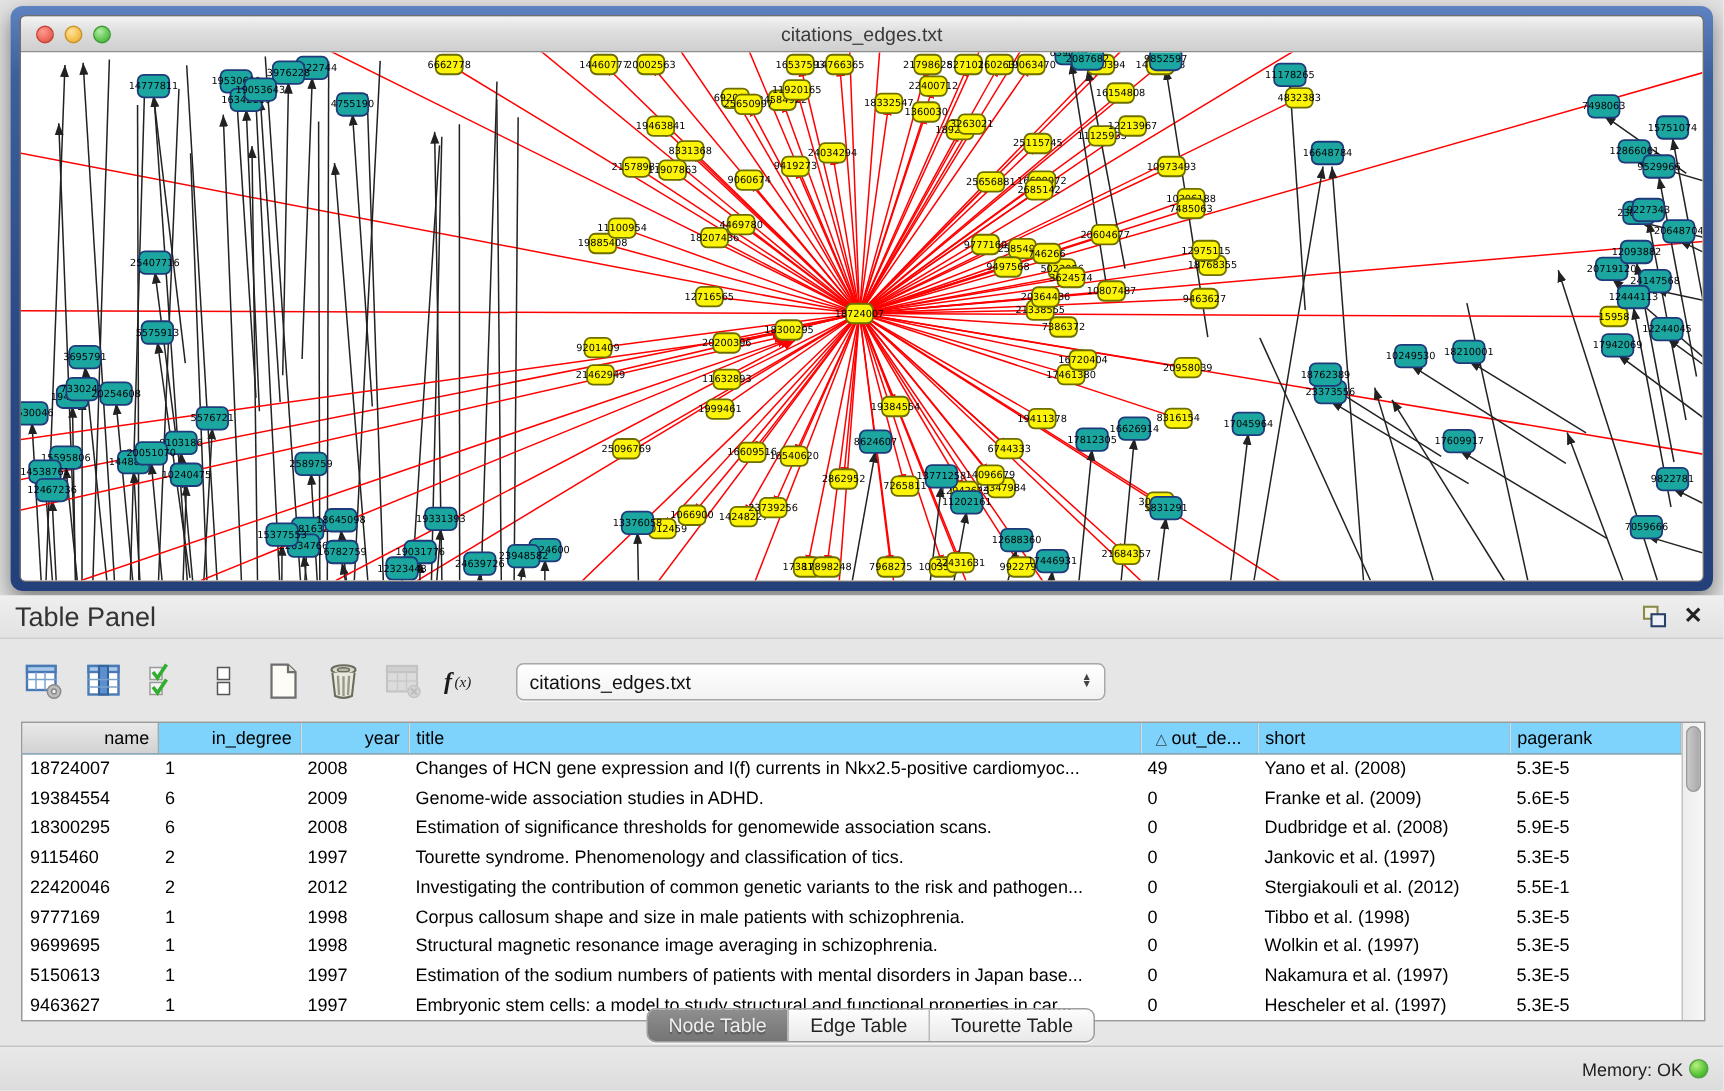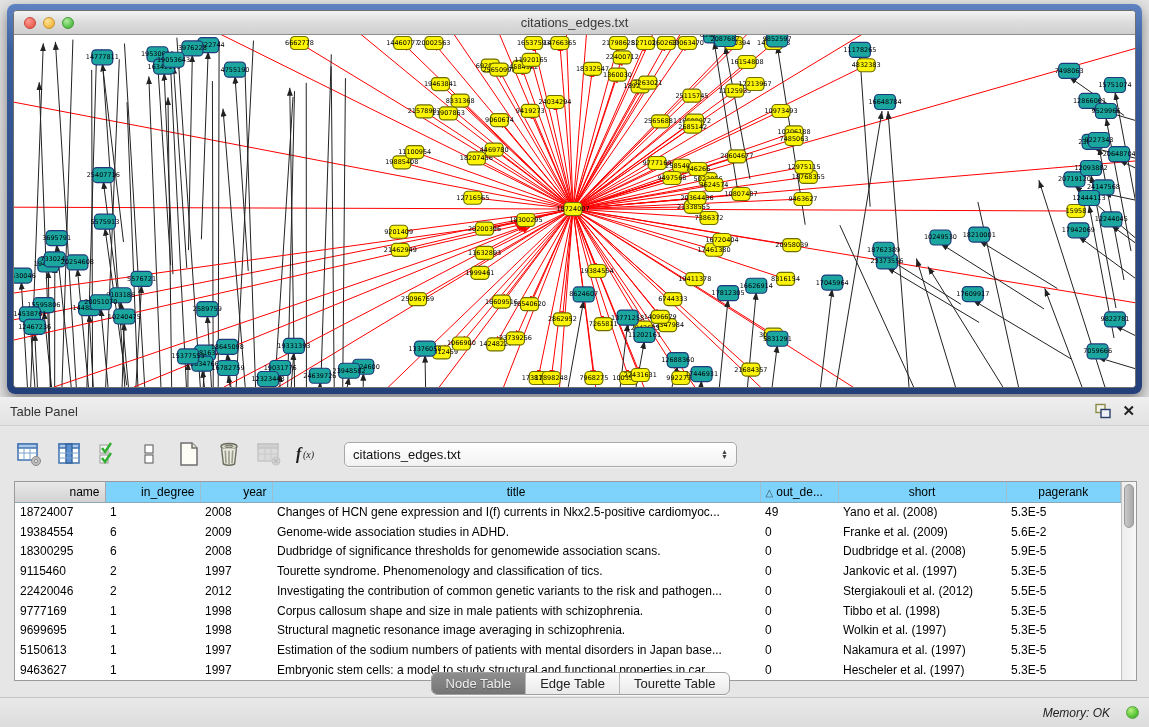--- a/index.html
+++ b/index.html
@@ -27,21 +27,21 @@
   .net-canvas svg { display:block; width:100%; height:100%; }
 
   
   .splitter-handle { position:absolute; left:563px; top:398px; width:14px; height:7px;
     color:#9a9a9a; font-size:8px; line-height:7px; text-align:center; }
 
   
   .table-panel { position:absolute; left:0; top:397px; width:1149px; height:330px; background:#e6e6e6; }
   .panel-titlebar { height:29px; display:flex; align-items:center;
     background:linear-gradient(180deg,#efefef,#e2e2e2); border-bottom:1px solid #cfcfcf; padding:0 10px; }
-  .panel-title { font-size:13px; color:#333; }
+  .panel-title { font-size:18px; color:#333; }
   .panel-titlebar .spacer { flex:1; }
   .float-btn { width:18px; height:16px; margin-right:10px; cursor:default; }
   .close-btn { font-size:15px; font-weight:bold; color:#222; line-height:16px; margin-right:4px; }
 
   .panel-body { position:absolute; left:0; top:29px; width:1149px; height:271px; background:#e6e6e6; }
 
   .toolbar { position:absolute; left:14px; top:12px; height:32px; display:flex; align-items:center; gap:10px; }
   .tool-btn { width:30px; height:30px; display:flex; align-items:center; justify-content:center; border-radius:4px; }
   .tool-btn.disabled { opacity:.45; }
   .combo { margin-left:10px; width:393px; height:25px; background:linear-gradient(180deg,#ffffff,#f2f2f2);
@@ -52,43 +52,43 @@
 
   .table-wrap { position:absolute; left:14px; top:55px; width:1123px; height:200px;
     background:#fff; border:1px solid #9a9a9a; display:flex; }
   .grid { flex:1; border-collapse:collapse; table-layout:fixed; }
   .grid th, .grid td { font-size:12px; color:#000; white-space:nowrap; overflow:hidden;
     text-overflow:clip; padding:0 5px; height:16px; font-weight:normal; }
   .grid thead th { height:20px; background:#7dd3fc; border-right:1px solid #9fbecd;
     border-bottom:1px solid #8aa8b8; }
   .grid thead th.k-name { background:linear-gradient(180deg,#e9e9e9,#d2d2d2); border-right:1px solid #a7a7a7; }
   .grid th.k-name, .grid th.k-in_degree, .grid th.k-year { text-align:right; }
-  .grid th.k-title, .grid th.k-short, .grid th.k-pagerank { text-align:center; }
-  .grid th.k-out_degree { text-align:left; }
+  .grid th.k-title, .grid th.k-short, .grid th.k-pagerank { text-align:left; }
+  .grid th.k-out_degree { text-align:center; }
   .grid td { text-align:left; }
   .grid col.c-name { width:90px; } .grid col.c-in_degree { width:95px; }
   .grid col.c-year { width:72px; } .grid col.c-title { width:488px; }
   .grid col.c-out_degree { width:78px; } .grid col.c-short { width:168px; }
   .sort-glyph { font-size:10px; color:#3c4e58; margin-right:3px; }
   .vscroll { flex:0 0 15px; background:linear-gradient(90deg,#ededed,#f7f7f7);
     border-left:1px solid #c2c2c2; position:relative; }
   .vthumb { position:absolute; left:2px; top:2px; width:10px; height:44px; border-radius:6px;
     background:linear-gradient(90deg,#c9c9c9,#a9a9a9); border:1px solid #9a9a9a; }
 
   .tabs-row { position:absolute; left:0; top:246px; width:1149px; display:flex; justify-content:center; }
   .seg { display:flex; border:1px solid #9f9f9f; border-radius:6px; overflow:hidden;
     background:linear-gradient(180deg,#fdfdfd,#e9e9e9); box-shadow:0 1px 0 rgba(255,255,255,.7);margin-left:12px; }
   .seg-btn { font-size:13px; color:#222; padding:3px 14px; border-right:1px solid #b9b9b9; }
   .seg-btn:last-child { border-right:none; }
   .seg-btn.active { background:linear-gradient(180deg,#8e8e8e,#757575); color:#efefef;
     text-shadow:0 1px 1px rgba(0,0,0,.35); }
 
   .status-bar { position:absolute; left:0; top:300px; width:1149px; height:30px;
     background:linear-gradient(180deg,#e9e9e9,#dcdcdc); border-top:1px solid #c4c4c4;
-    display:flex; align-items:center; justify-content:flex-end; padding:0 10px; gap:16px;font-style:italic; }
+    display:flex; align-items:center; justify-content:flex-end; padding:0 10px; gap:4px; }
   .memory-label { font-size:12px; color:#222; }
   .memory-dot { width:13px; height:13px; border-radius:50%;
     background:radial-gradient(circle at 35% 30%,#b9f07e,#57c437 60%,#3d9e24); border:1px solid #57a345; }
 </style>
 </head>
 <body>
 
 <div class="desktop">
   <div class="net-window">
     <div class="net-inner">
@@ -791,48 +791,48 @@
               <td>Yano et al. (2008)</td>
               <td>5.3E-5</td>
             </tr>
             <tr>
               <td>19384554</td>
               <td>6</td>
               <td>2009</td>
               <td>Genome-wide association studies in ADHD.</td>
               <td>0</td>
               <td>Franke et al. (2009)</td>
-              <td>5.6E-2</td>
+              <td>5.6E-5</td>
             </tr>
             <tr>
               <td>18300295</td>
               <td>6</td>
               <td>2008</td>
-              <td>Dudbridge of significance thresholds for genomewide association scans.</td>
+              <td>Estimation of significance thresholds for genomewide association scans.</td>
               <td>0</td>
               <td>Dudbridge et al. (2008)</td>
               <td>5.9E-5</td>
             </tr>
             <tr>
               <td>9115460</td>
               <td>2</td>
               <td>1997</td>
               <td>Tourette syndrome. Phenomenology and classification of tics.</td>
               <td>0</td>
               <td>Jankovic et al. (1997)</td>
               <td>5.3E-5</td>
             </tr>
             <tr>
               <td>22420046</td>
               <td>2</td>
               <td>2012</td>
               <td>Investigating the contribution of common genetic variants to the risk and pathogen...</td>
               <td>0</td>
               <td>Stergiakouli et al. (2012)</td>
-              <td>5.5E-5</td>
+              <td>5.5E-1</td>
             </tr>
             <tr>
               <td>9777169</td>
               <td>1</td>
               <td>1998</td>
               <td>Corpus callosum shape and size in male patients with schizophrenia.</td>
               <td>0</td>
               <td>Tibbo et al. (1998)</td>
               <td>5.3E-5</td>
             </tr>

